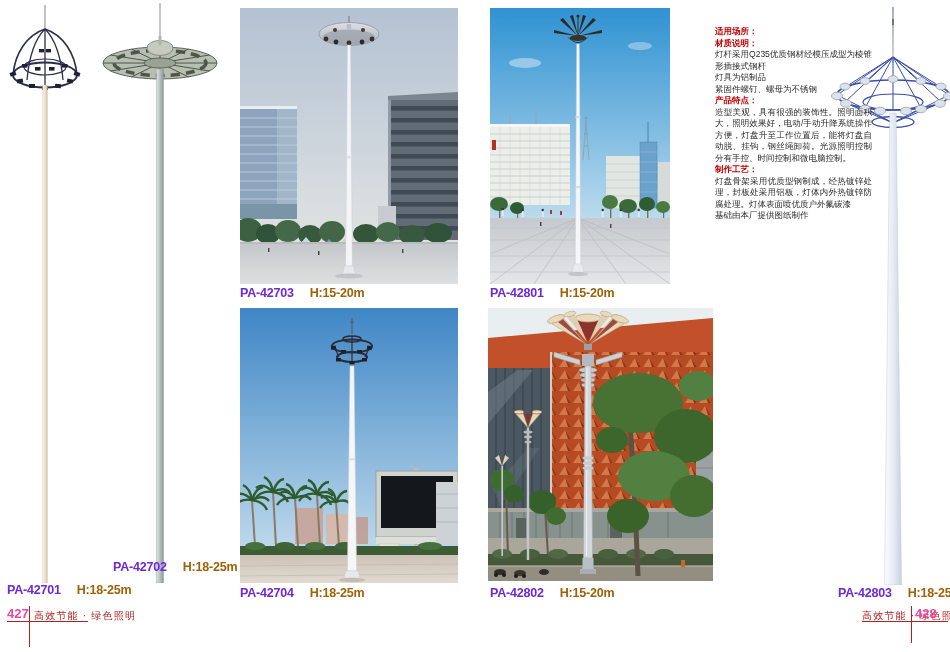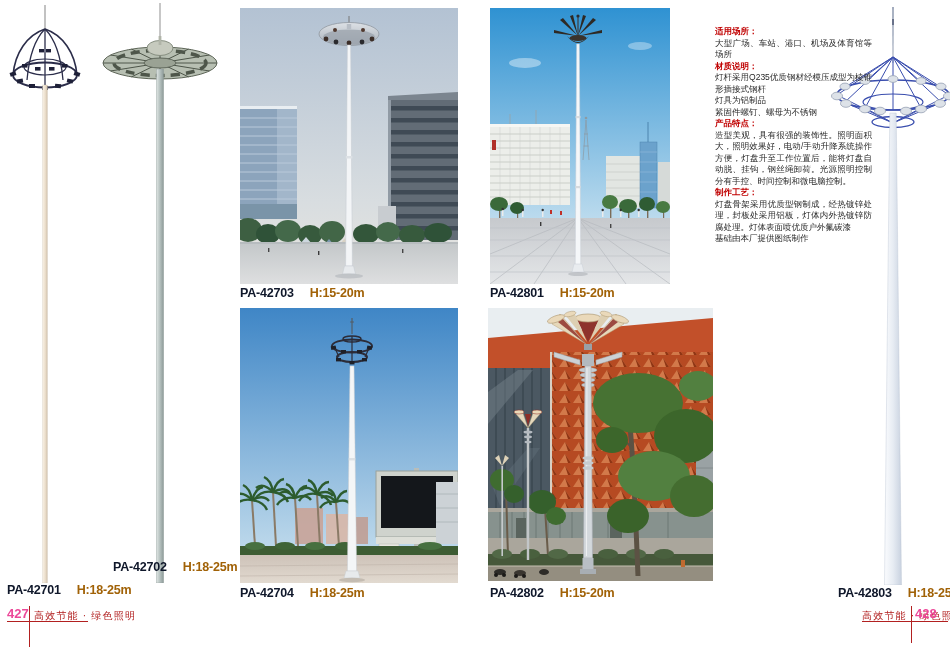--- a/index.html
+++ b/index.html
@@ -1,20 +1,20 @@
 <!DOCTYPE html>
 <html><head>
 <meta charset="utf-8">
 <style>
   html,body{margin:0;padding:0;background:#ffffff;}
   .page{position:relative;width:950px;height:652px;background:#ffffff;overflow:hidden;
         font-family:"Liberation Sans","DejaVu Sans",sans-serif;}
   .abs{position:absolute;}
   .plabel{position:absolute;font-size:12.5px;font-weight:bold;white-space:nowrap;letter-spacing:-0.2px;}
-  .plabel .code{color:#0f172a;}
+  .plabel .code{color:#6d28d9;}
   .plabel .ht{color:#a16207;margin-left:16px;}
   .info{position:absolute;left:715px;top:26px;width:157px;font-size:8.5px;line-height:11.5px;color:#2a2a2a;}
   .info h4{margin:0;padding:0;font-size:8.5px;line-height:11.5px;color:#c00000;font-weight:bold;}
   .info p{margin:0;padding:0;text-align:justify;}
   .pagenum{position:absolute;font-size:13px;font-weight:bold;color:#ec4899;}
   .slogan{position:absolute;font-size:10px;font-weight:normal;color:#b22020;letter-spacing:1.2px;white-space:nowrap;}
   .redrule{position:absolute;height:1px;background:#b22020;}
   .redvline{position:absolute;width:1px;background:#b22020;}
   svg{display:block;}
 </style>
@@ -650,21 +650,20 @@
   <div class="plabel" style="left:490px;top:586px">
     <span class="code">PA-42802</span><span class="ht">H:15-20m</span>
   </div>
   <div class="plabel" style="left:838px;top:586px">
     <span class="code">PA-42803</span><span class="ht">H:18-25m</span>
   </div>
 
   <div class="info">
     <div>
       <h4>适用场所：</h4>
-      <p>大型广场、车站、港口、机场及体育馆等场所</p>
     </div>
     <div>
       <h4>材质说明：</h4>
       <p>灯杆采用Q235优质钢材经模压成型为棱锥形插接式钢杆</p>
       <p>灯具为铝制品</p>
       <p>紧固件螺钉、螺母为不锈钢</p>
     </div>
     <div>
       <h4>产品特点：</h4>
       <p>造型美观，具有很强的装饰性。照明面积大，照明效果好，电动/手动升降系统操作方便，灯盘升至工作位置后，能将灯盘自动脱、挂钩，钢丝绳卸荷。光源照明控制分有手控、时间控制和微电脑控制。</p>

